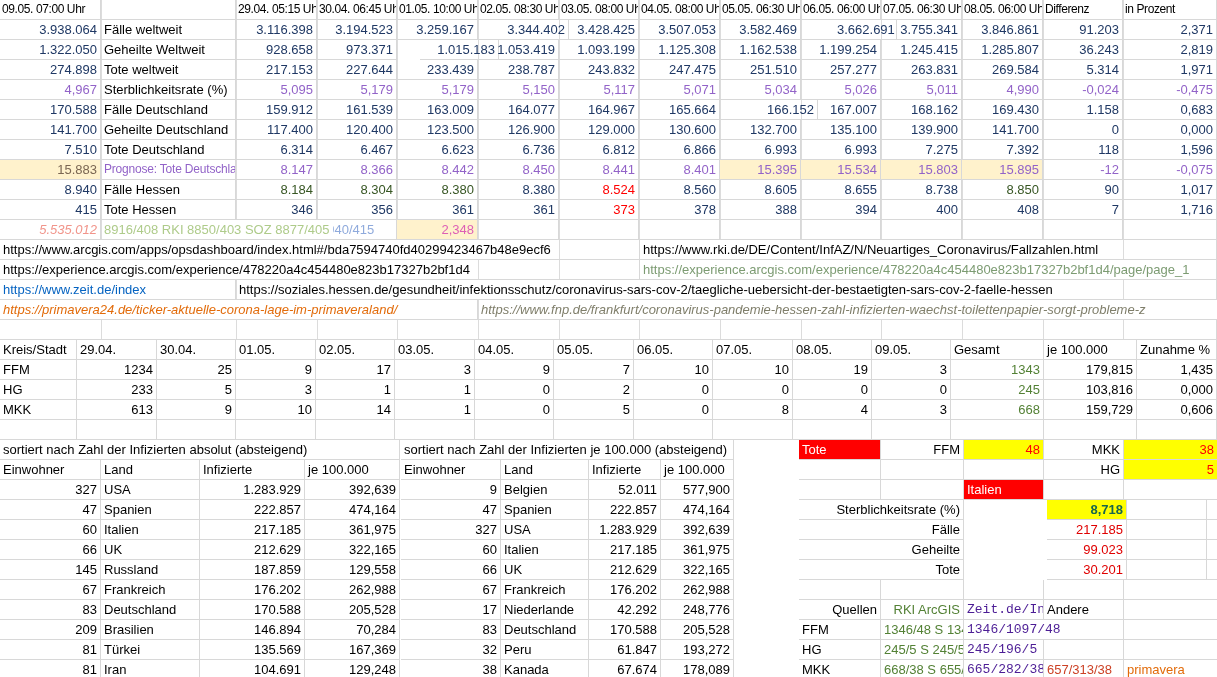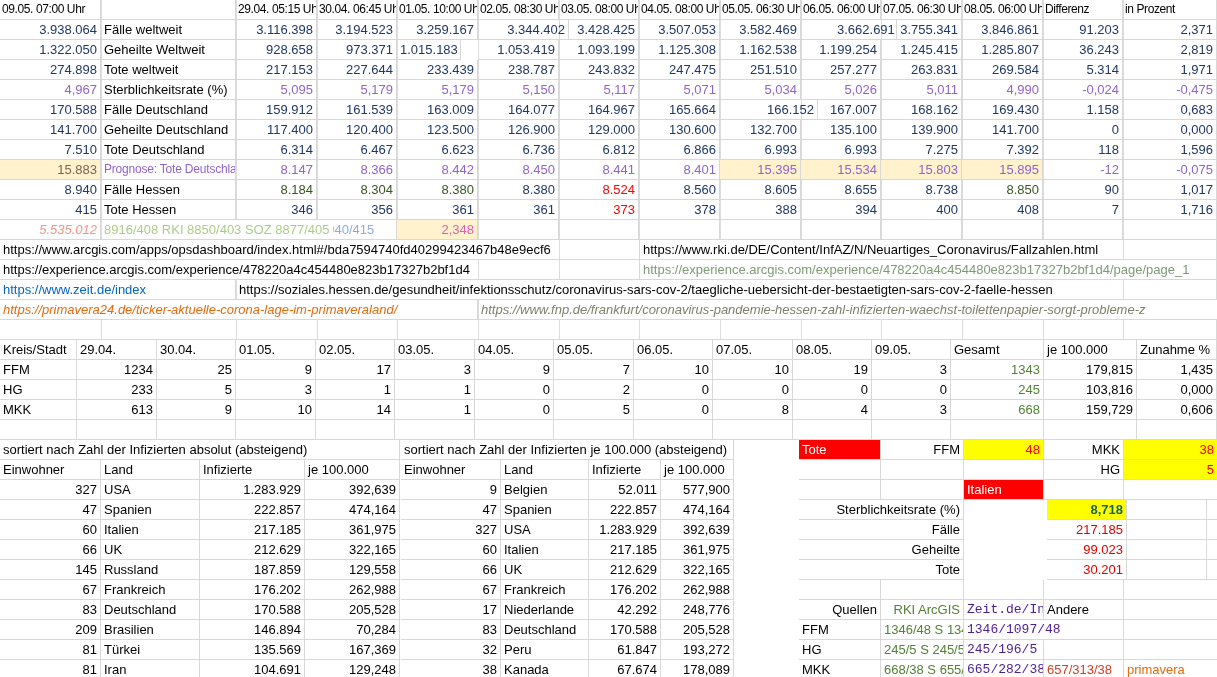--- a/index.html
+++ b/index.html
@@ -88,21 +88,21 @@
       <div class="c t-n" style="left: 720px; top: 20px; width: 81px;"><span>3.582.469</span></div>
       <div class="c t-n" style="left: 801px; top: 20px; width: 96px; padding-left: 36px;"><span>3.662.691</span></div>
       <div class="c t-n" style="left: 881px; top: 20px; width: 81px;"><span>3.755.341</span></div>
       <div class="c t-n" style="left: 962px; top: 20px; width: 81px;"><span>3.846.861</span></div>
       <div class="c t-n" style="left: 1043px; top: 20px; width: 80px;"><span>91.203</span></div>
       <div class="c t-n" style="left: 1123px; top: 20px; width: 94px;"><span>2,371</span></div>
       <div class="c t-n" style="left: 0px; top: 40px; width: 101px;"><span>1.322.050</span></div>
       <div class="c t-k" style="left: 101px; top: 40px; width: 135px;"><span>Geheilte Weltweit</span></div>
       <div class="c t-n" style="left: 236px; top: 40px; width: 81px;"><span>928.658</span></div>
       <div class="c t-n" style="left: 317px; top: 40px; width: 80px;"><span>973.371</span></div>
-      <div class="c t-n" style="left: 397px; top: 40px; width: 64px;"><span>1.015.183</span></div>
+      <div class="c t-n" style="left: 420px; top: 40px; width: 79px;"><span>1.015.183</span></div>
       <div class="c t-n" style="left: 478px; top: 40px; width: 81px;"><span>1.053.419</span></div>
       <div class="c t-n" style="left: 559px; top: 40px; width: 80px;"><span>1.093.199</span></div>
       <div class="c t-n" style="left: 639px; top: 40px; width: 81px;"><span>1.125.308</span></div>
       <div class="c t-n" style="left: 720px; top: 40px; width: 81px;"><span>1.162.538</span></div>
       <div class="c t-n" style="left: 801px; top: 40px; width: 80px;"><span>1.199.254</span></div>
       <div class="c t-n" style="left: 881px; top: 40px; width: 81px;"><span>1.245.415</span></div>
       <div class="c t-n" style="left: 962px; top: 40px; width: 81px;"><span>1.285.807</span></div>
       <div class="c t-n" style="left: 1043px; top: 40px; width: 80px;"><span>36.243</span></div>
       <div class="c t-n" style="left: 1123px; top: 40px; width: 94px;"><span>2,819</span></div>
       <div class="c t-n" style="left: 0px; top: 60px; width: 101px;"><span>274.898</span></div>

